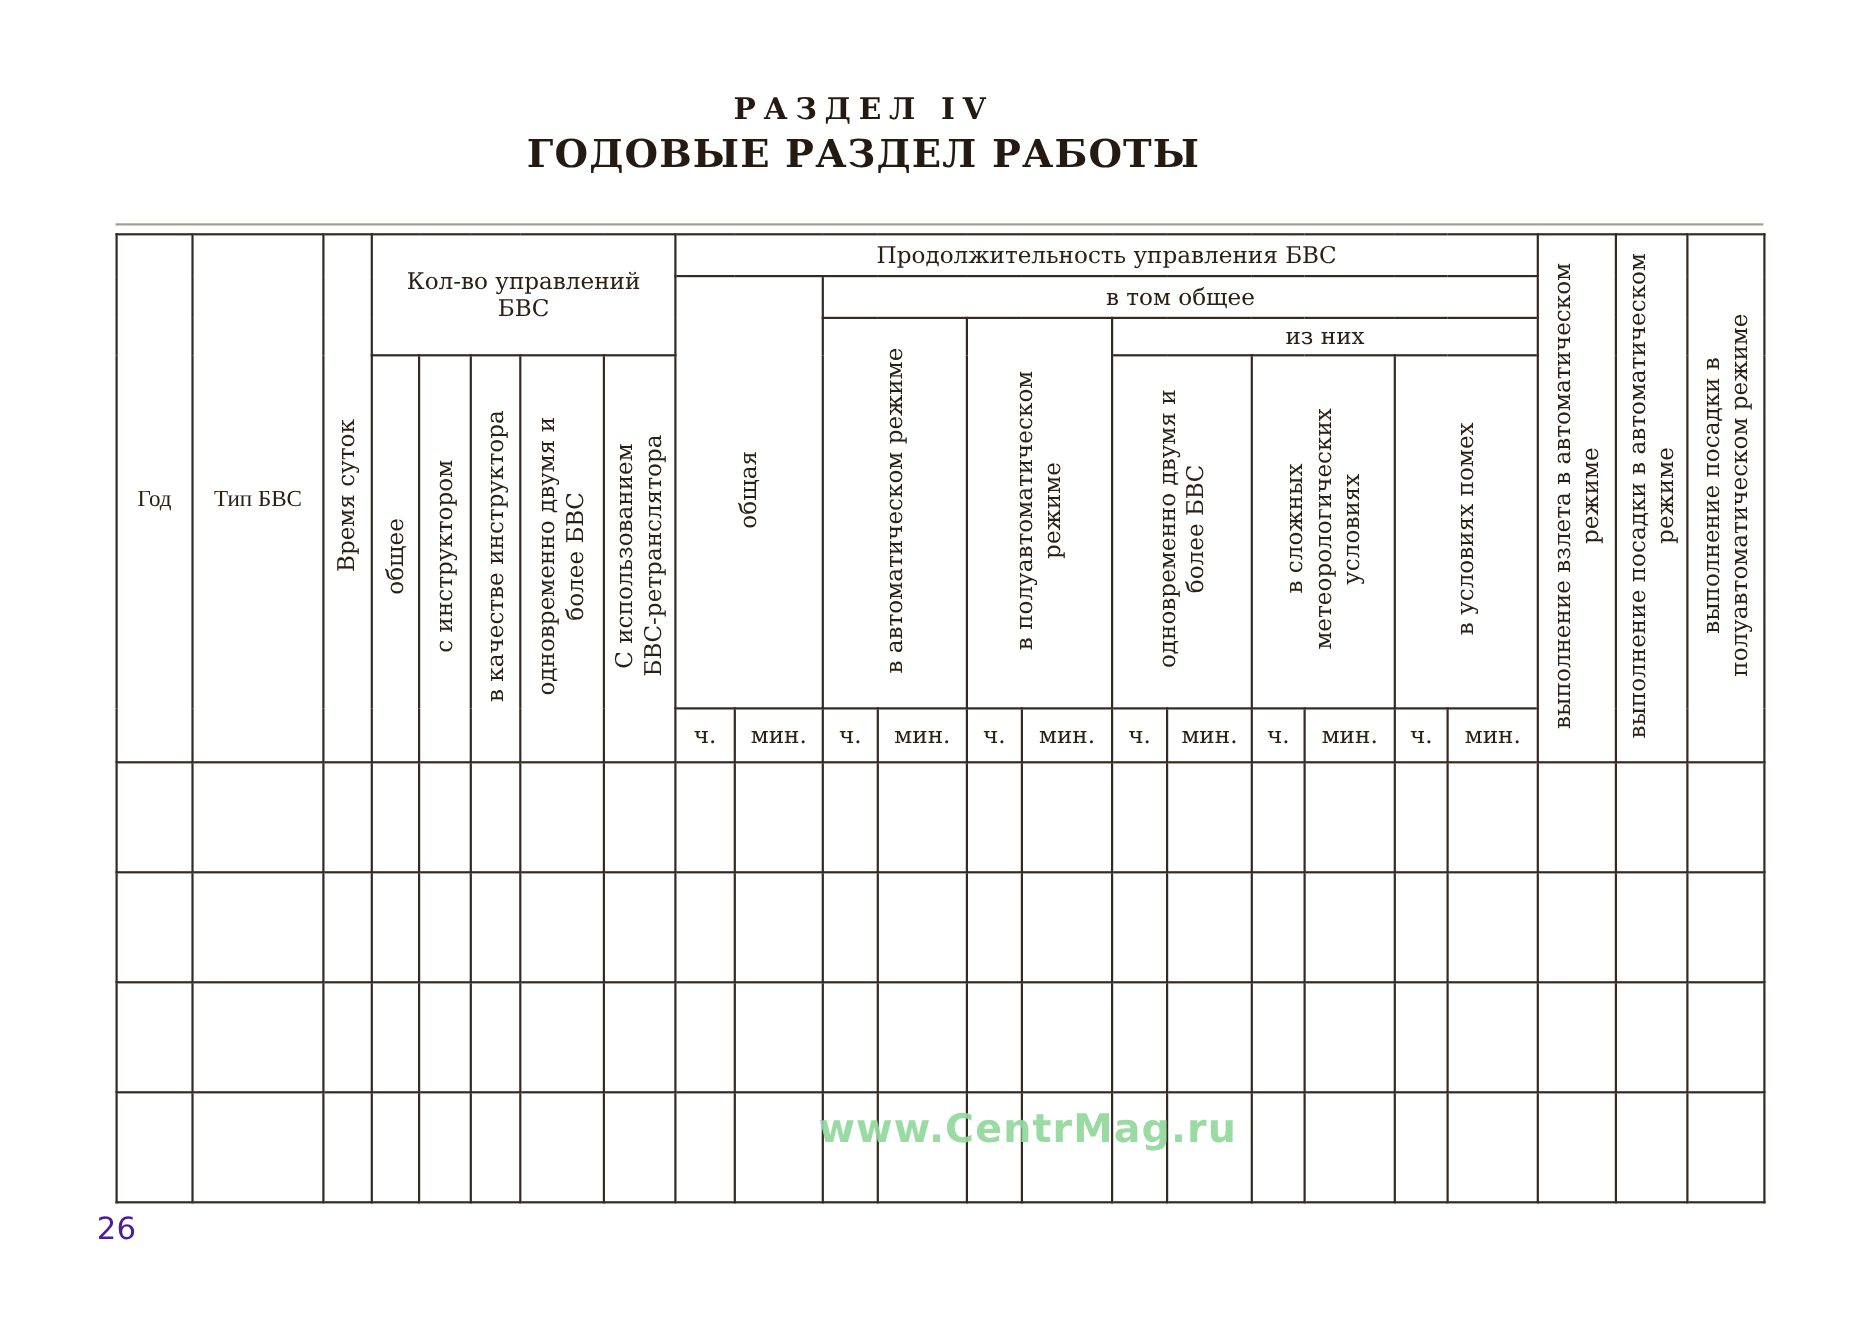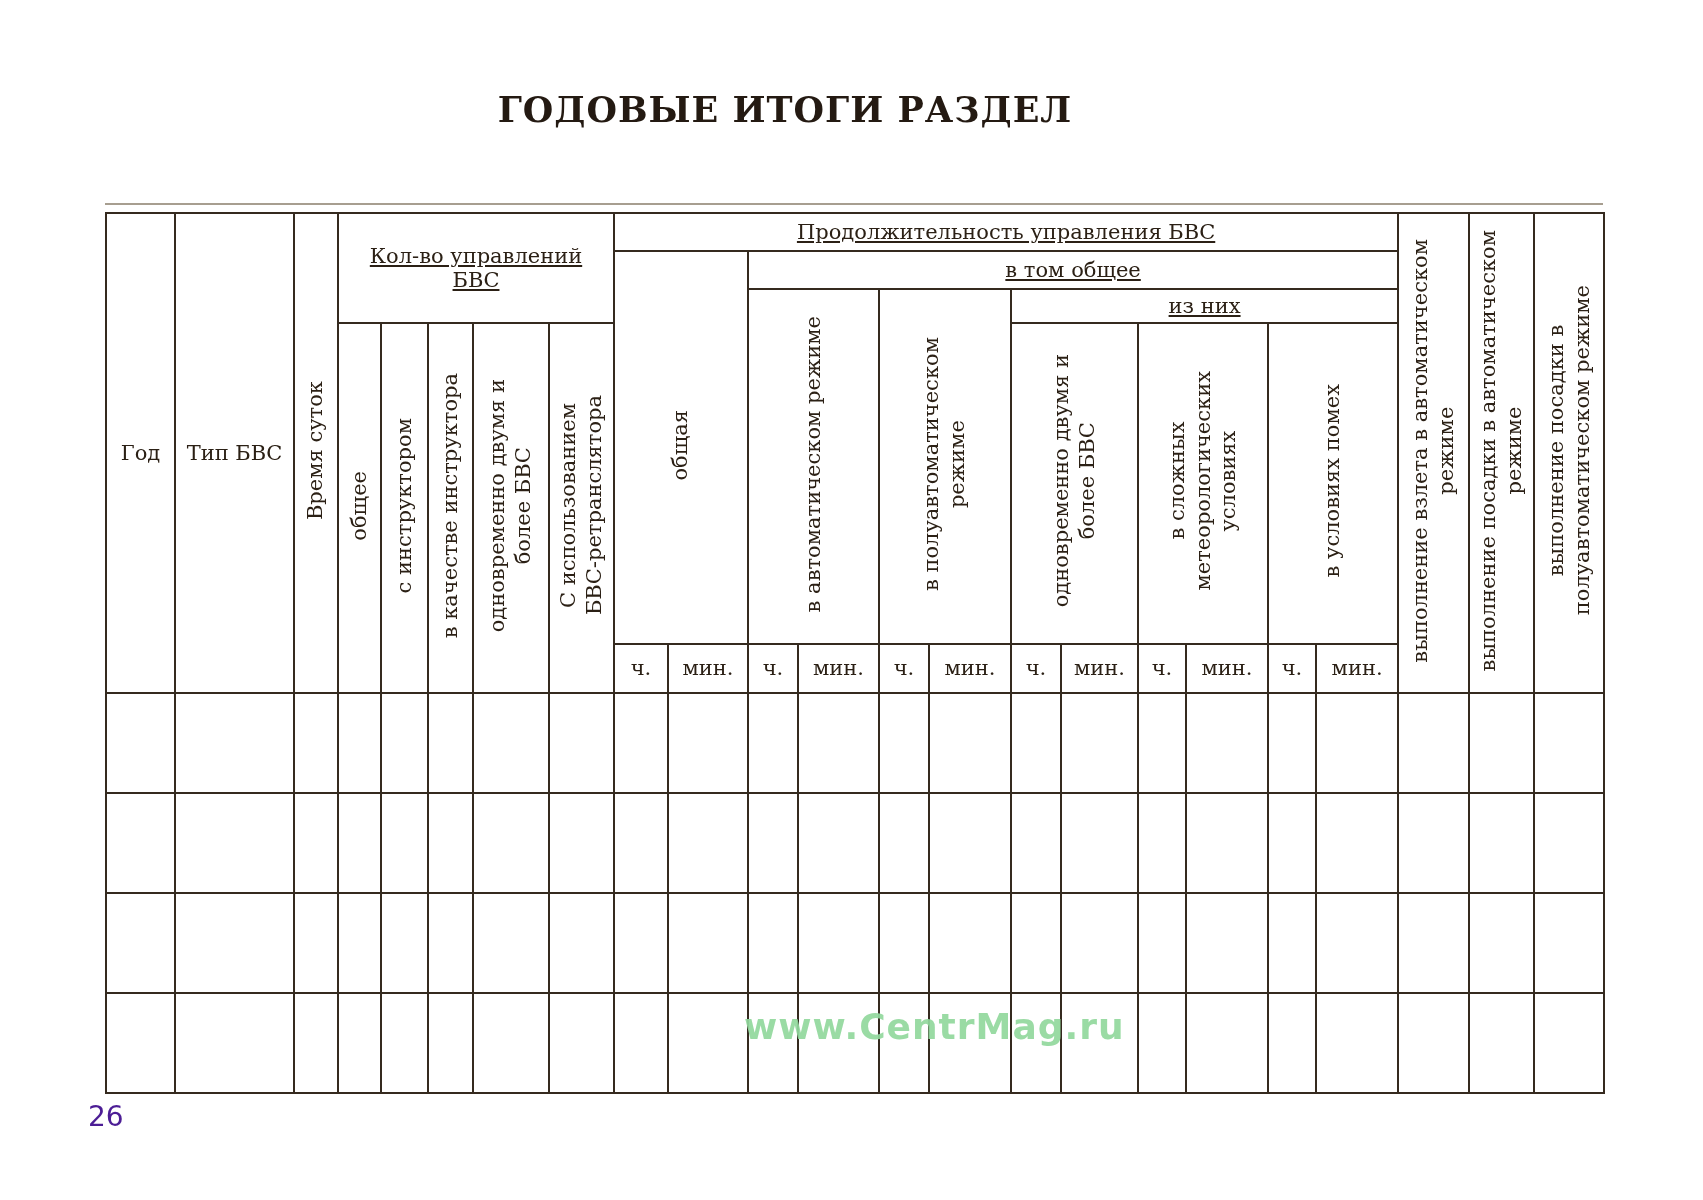--- a/index.html
+++ b/index.html
@@ -17,22 +17,22 @@
     background:#a79e90;}
 
   table.form{
     position:absolute;left:105px;top:212px;width:1498px;
     border-collapse:collapse;table-layout:fixed;
   }
   table.form td{
     border:2px solid #352a1f;padding:0;text-align:center;vertical-align:middle;
     font-size:21px;line-height:1.15;overflow:hidden;
   }
-  td.big{font-size:24px;}
-  td.band{font-size:22px;text-decoration:underline;}
+  td.big{font-size:24px;font-family:Liberation Serif, serif;}
+  td.band{font-size:22px;}
   td.pre{white-space:pre-line;}
   td.rot-cell{vertical-align:bottom;font-size:0;padding-bottom:8px;}
   td.rot-cell.vmid{vertical-align:middle;}
   .rot{
     display:inline-block;writing-mode:vertical-rl;transform:rotate(180deg);
     white-space:pre-line;font-size:21px;line-height:1.22;
   }
   .hm{font-size:21px;}
 
   .watermark{
@@ -43,21 +43,22 @@
   .page-num{
     position:absolute;left:88px;top:1100px;
     font-family:"DejaVu Sans","Liberation Sans",sans-serif;
     font-size:28px;color:#4c1d95;
   }
 </style>
 </head>
 <body>
 
 <div class="title-wrap">
-  <div class="main-title">ГОДОВЫЕ ИТОГИ РАЗДЕЛ</div>
+  <div class="section-heading">РАЗДЕЛ IV</div>
+  <div class="main-title">ГОДОВЫЕ РАЗДЕЛ РАБОТЫ</div>
 </div>
 
 <div class="top-artifact"></div>
 
 <table class="form">
   <colgroup>
     <col style="width:69px">
       <col style="width:119px">
       <col style="width:44px">
     <col style="width:43px">

